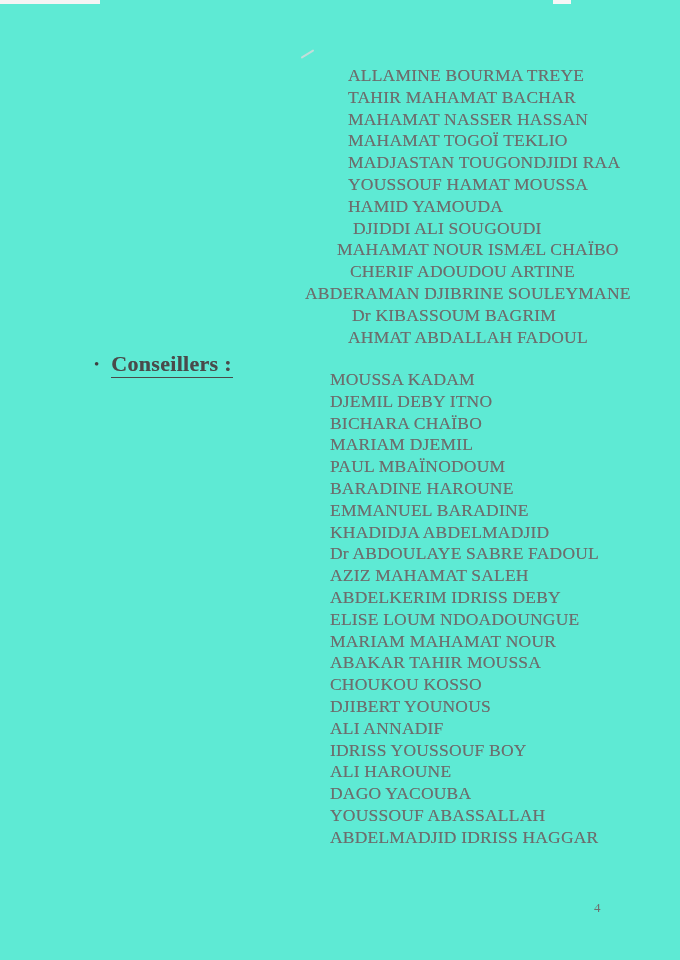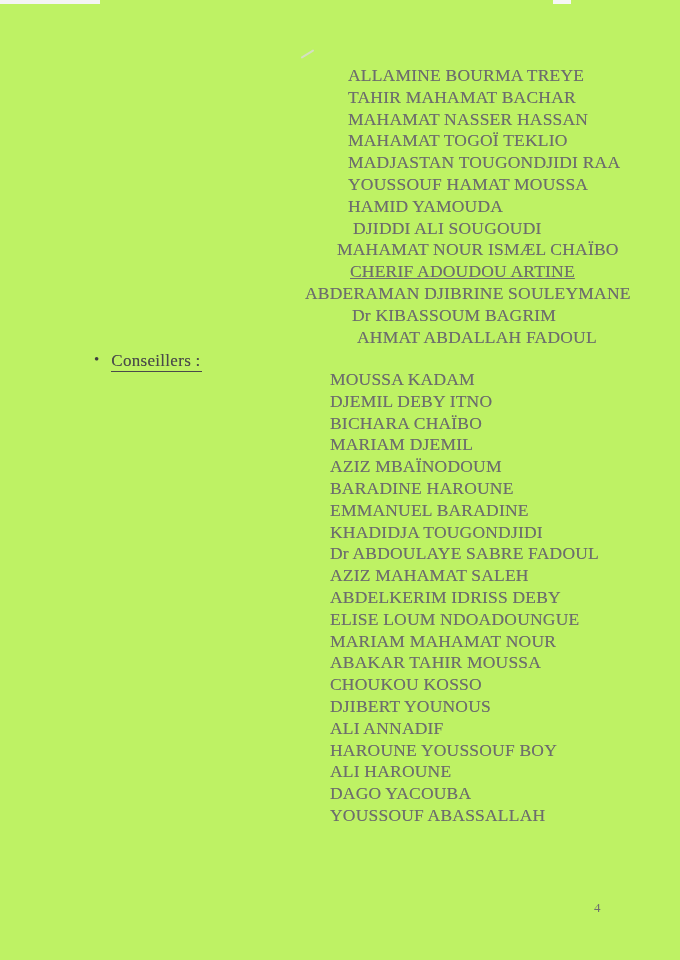--- a/index.html
+++ b/index.html
@@ -4,21 +4,21 @@
 <style>
   html, body {
     margin: 0;
     padding: 0;
     background: #ffffff;
   }
   .page {
     position: relative;
     width: 680px;
     height: 960px;
-    background: #bef264;
+    background: #5eead4;
     overflow: hidden;
     font-family: "Liberation Serif", "DejaVu Serif", serif;
   }
   
   .edge-strip {
     position: absolute;
     top: 0; left: 0;
     width: 100px; height: 4px;
     background: #f4f4f4;
   }
@@ -45,40 +45,40 @@
     color: #6d6d6d;
     letter-spacing: 0.2px;
     white-space: nowrap;
     text-shadow: 0 0 0.5px rgba(109,109,109,.55);
   }
   .group1 { left: 348px; top: 65px; }
   .group2 { left: 330px; top: 369px; }
   
   .group1 .name-line:nth-child(8)  { margin-left: 5px; }
   .group1 .name-line:nth-child(9)  { margin-left: -11px; font-family: Liberation Serif, serif; }
-  .group1 .name-line:nth-child(10) { margin-left: 2px; text-decoration: underline; }
+  .group1 .name-line:nth-child(10) { margin-left: 2px; }
   .group1 .name-line:nth-child(11) { margin-left: -43px; }
   .group1 .name-line:nth-child(12) { margin-left: 4px; }
-  .group1 .name-line:nth-child(13) { margin-left: 9px; }
+  .group1 .name-line:nth-child(13) { }
   
   .heading {
     position: absolute;
     left: 94px; top: 351px;
     color: #4a4a4a;
   }
   .bullet {
     display: inline-block;
     vertical-align: 2px;
     font-size: 15px;
     margin-right: 12px;
     color: #3f3f3f;
   }
   .heading-label {
-    font-size: 17px;
-    font-weight: normal;
+    font-size: 22px;
+    font-weight: bold;
     letter-spacing: 0.3px;
     border-bottom: 1.6px solid #4a4a4a;
     padding-bottom: 1px;
     padding-right: 1px;
     text-shadow: 0 0 0.5px rgba(74,74,74,.5);
   }
   .pagenum {
     position: absolute;
     left: 594px; top: 900px;
     font-size: 13px;
@@ -112,34 +112,35 @@
 
   <div class="heading">
     <span class="bullet">•</span><span class="heading-label">Conseillers :</span>
   </div>
 
   <div class="col group2">
       <div class="name-line">MOUSSA KADAM</div>
       <div class="name-line">DJEMIL DEBY ITNO</div>
       <div class="name-line">BICHARA CHAÏBO</div>
       <div class="name-line">MARIAM DJEMIL</div>
-      <div class="name-line">AZIZ MBAÏNODOUM</div>
+      <div class="name-line">PAUL MBAÏNODOUM</div>
       <div class="name-line">BARADINE HAROUNE</div>
       <div class="name-line">EMMANUEL BARADINE</div>
-      <div class="name-line">KHADIDJA TOUGONDJIDI</div>
+      <div class="name-line">KHADIDJA ABDELMADJID</div>
       <div class="name-line">Dr ABDOULAYE SABRE FADOUL</div>
       <div class="name-line">AZIZ MAHAMAT SALEH</div>
       <div class="name-line">ABDELKERIM IDRISS DEBY</div>
       <div class="name-line">ELISE LOUM NDOADOUNGUE</div>
       <div class="name-line">MARIAM MAHAMAT NOUR</div>
       <div class="name-line">ABAKAR TAHIR MOUSSA</div>
       <div class="name-line">CHOUKOU KOSSO</div>
       <div class="name-line">DJIBERT YOUNOUS</div>
       <div class="name-line">ALI ANNADIF</div>
-      <div class="name-line">HAROUNE YOUSSOUF BOY</div>
+      <div class="name-line">IDRISS YOUSSOUF BOY</div>
       <div class="name-line">ALI HAROUNE</div>
       <div class="name-line">DAGO YACOUBA</div>
       <div class="name-line">YOUSSOUF ABASSALLAH</div>
+      <div class="name-line">ABDELMADJID IDRISS HAGGAR</div>
     </div>
 
   <div class="pagenum">4</div>
 
 </div>
 
 </body></html>

